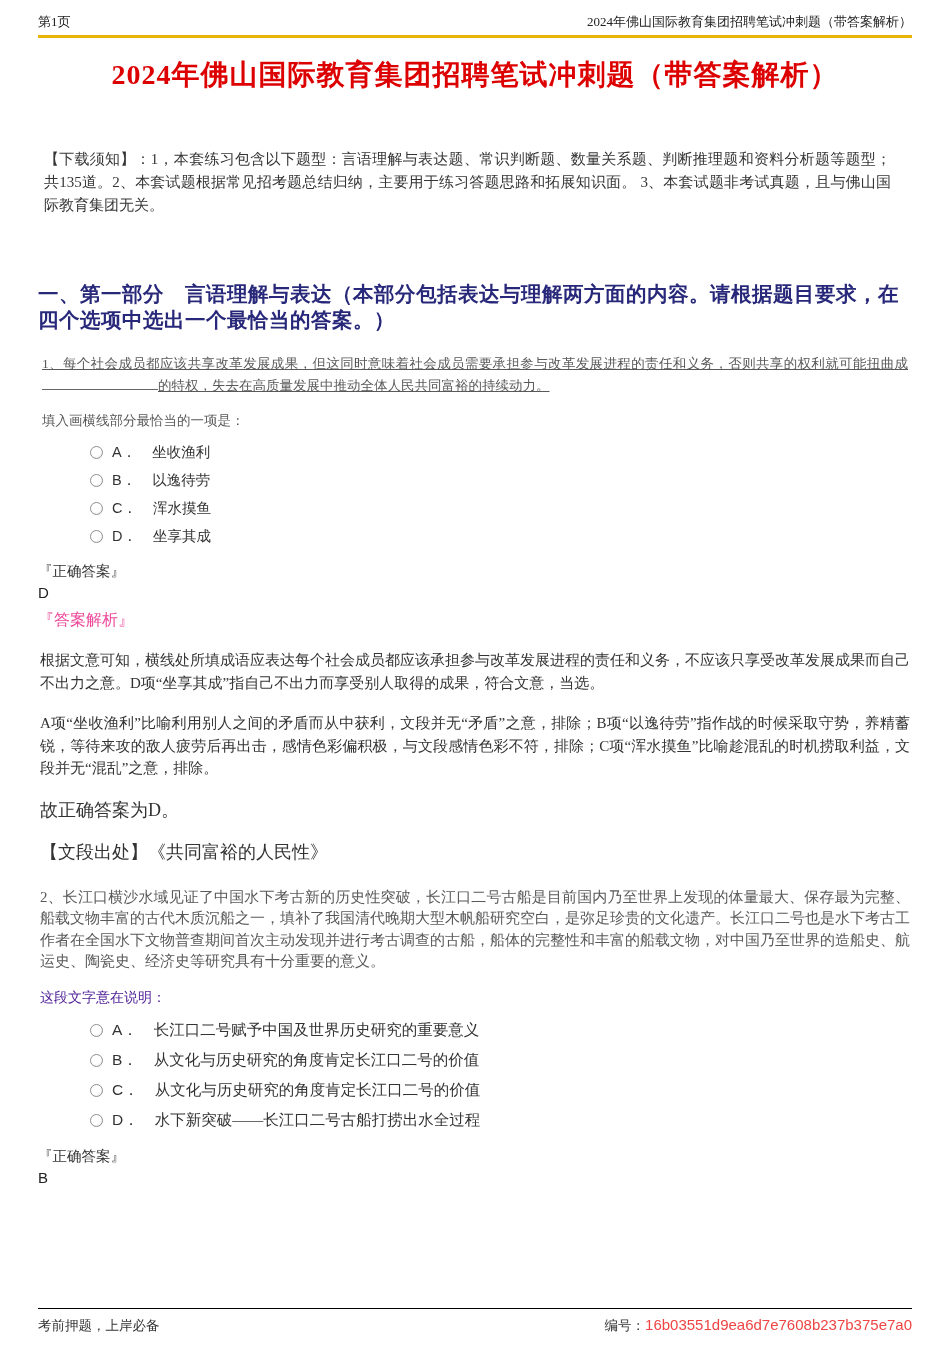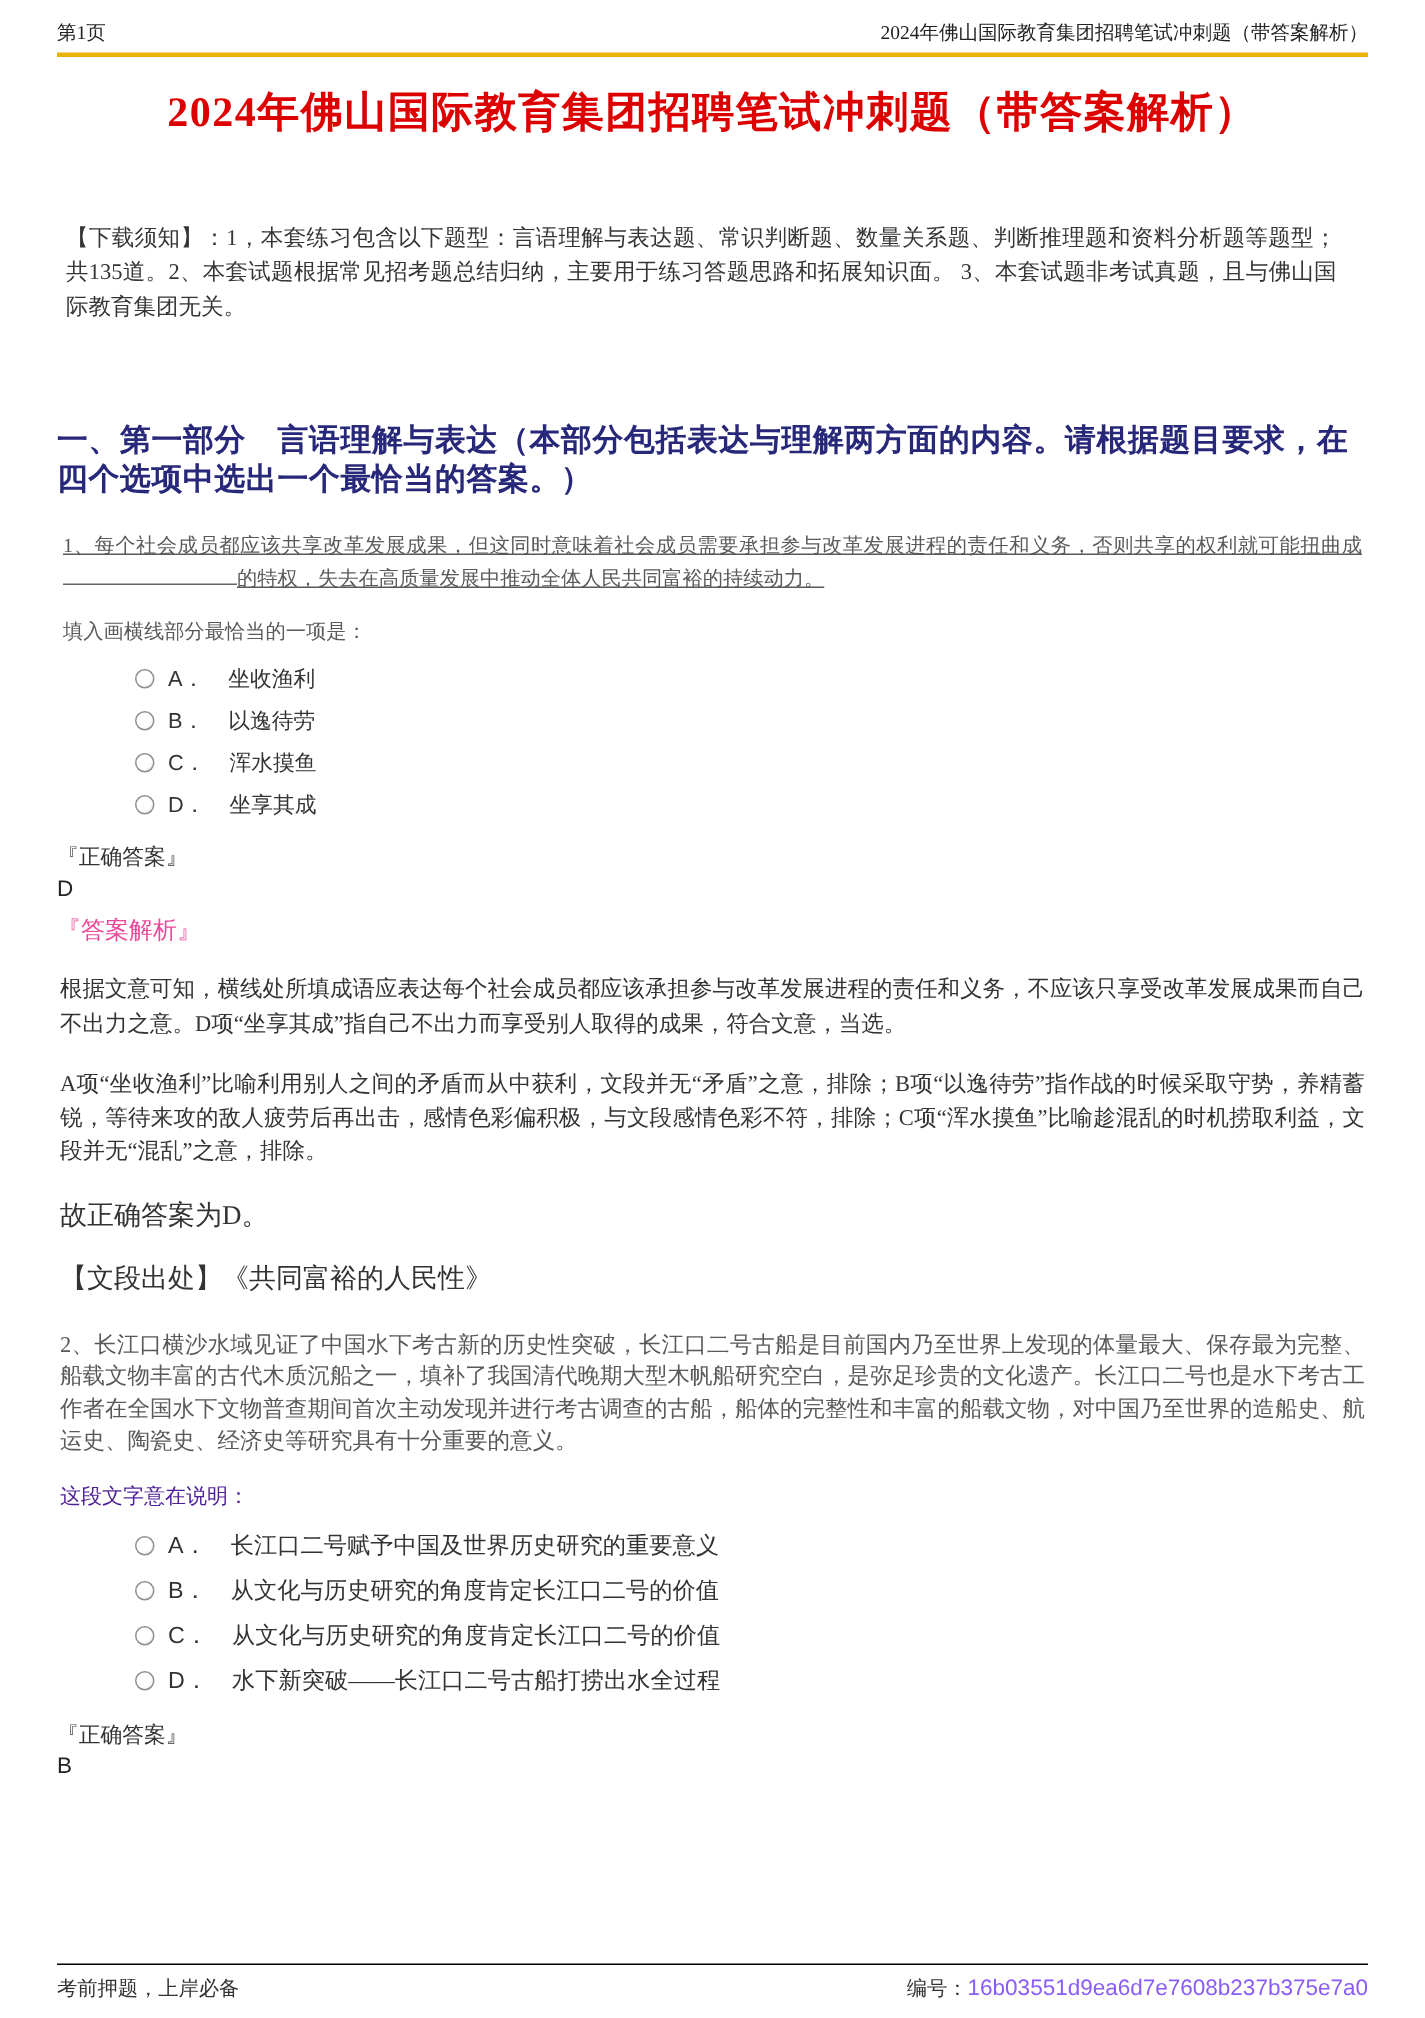--- a/index.html
+++ b/index.html
@@ -70,21 +70,21 @@
 
   
   .ftr{
     position:absolute;left:38px;right:38px;bottom:10px;
     border-top:1px solid #000000;padding-top:7px;
     display:flex;justify-content:space-between;align-items:baseline;
     font-size:13.5px;color:#333;
   }
   .ftr .code-label{font-size:13.5px;}
   .ftr .code-value{
-    font-family:"Liberation Sans","DejaVu Sans",sans-serif;font-size:15px;color:#8b5cf6;
+    font-family:"Liberation Sans","DejaVu Sans",sans-serif;font-size:15px;color:#ef4444;
   }
 </style>
 </head>
 <body>
 
 <div class="page">
 
   <div class="hdr">
     <span class="left">第1页</span>
     <span class="right">2024年佛山国际教育集团招聘笔试冲刺题（带答案解析）</span>

